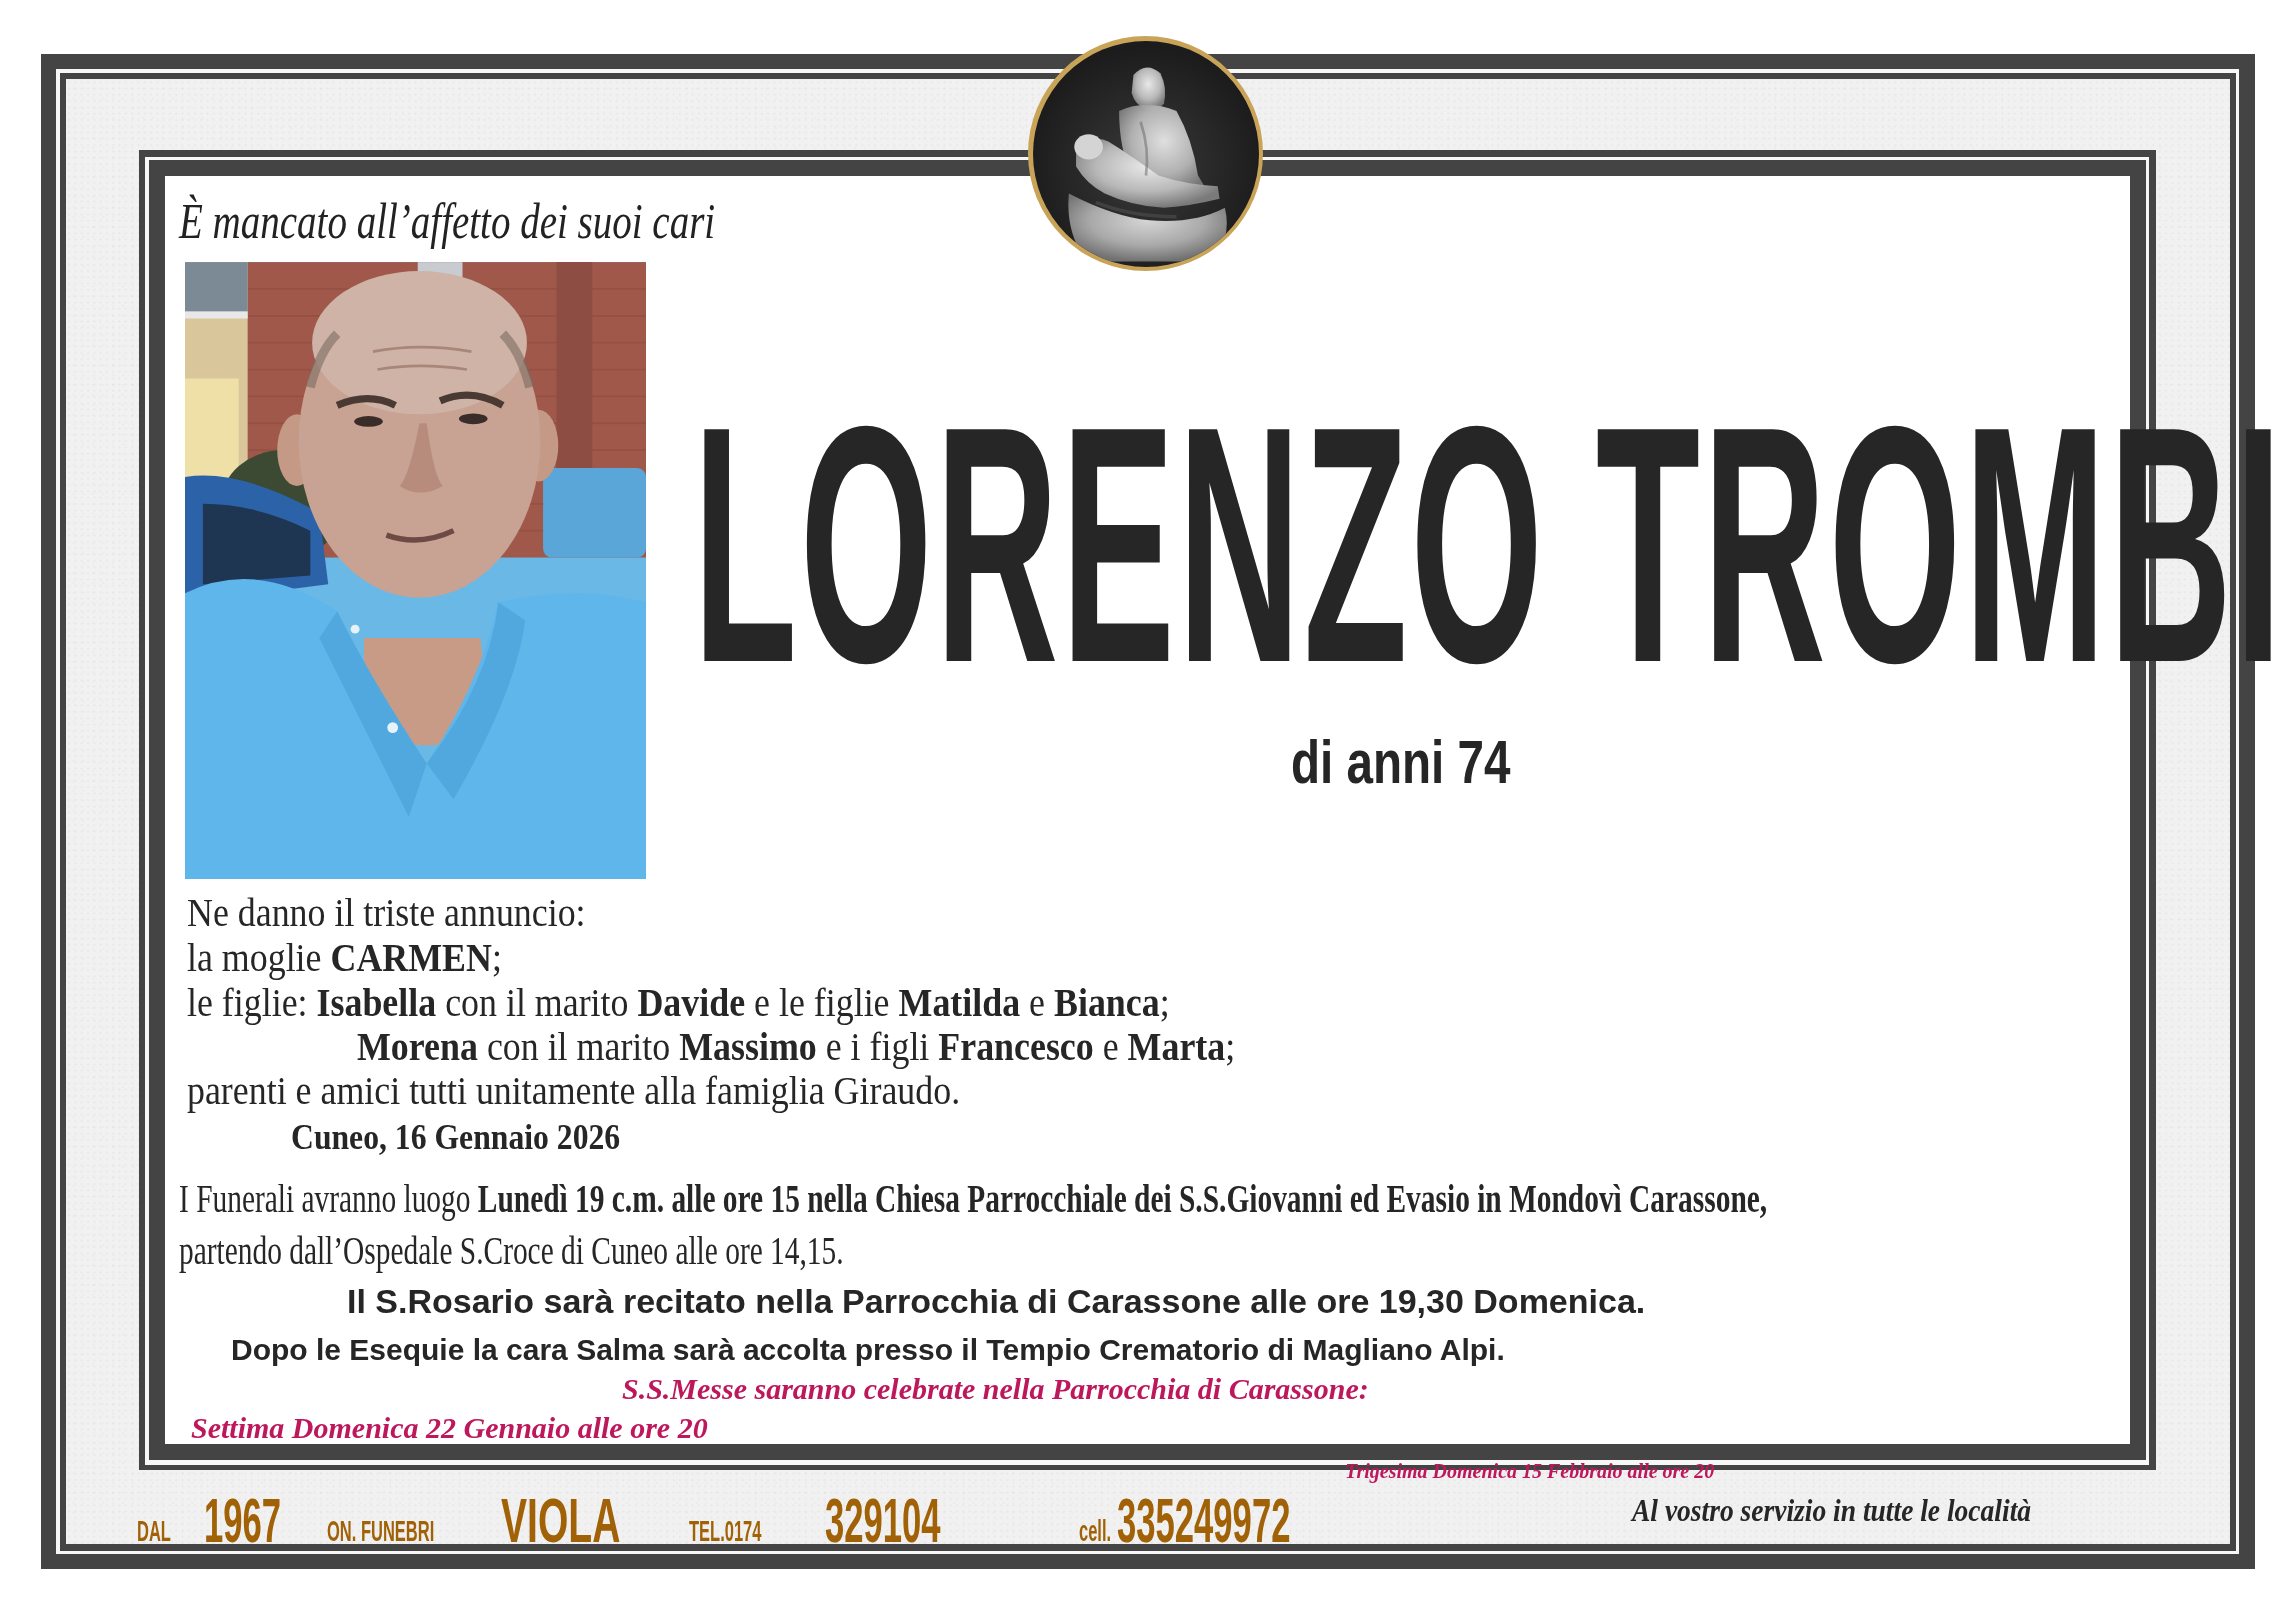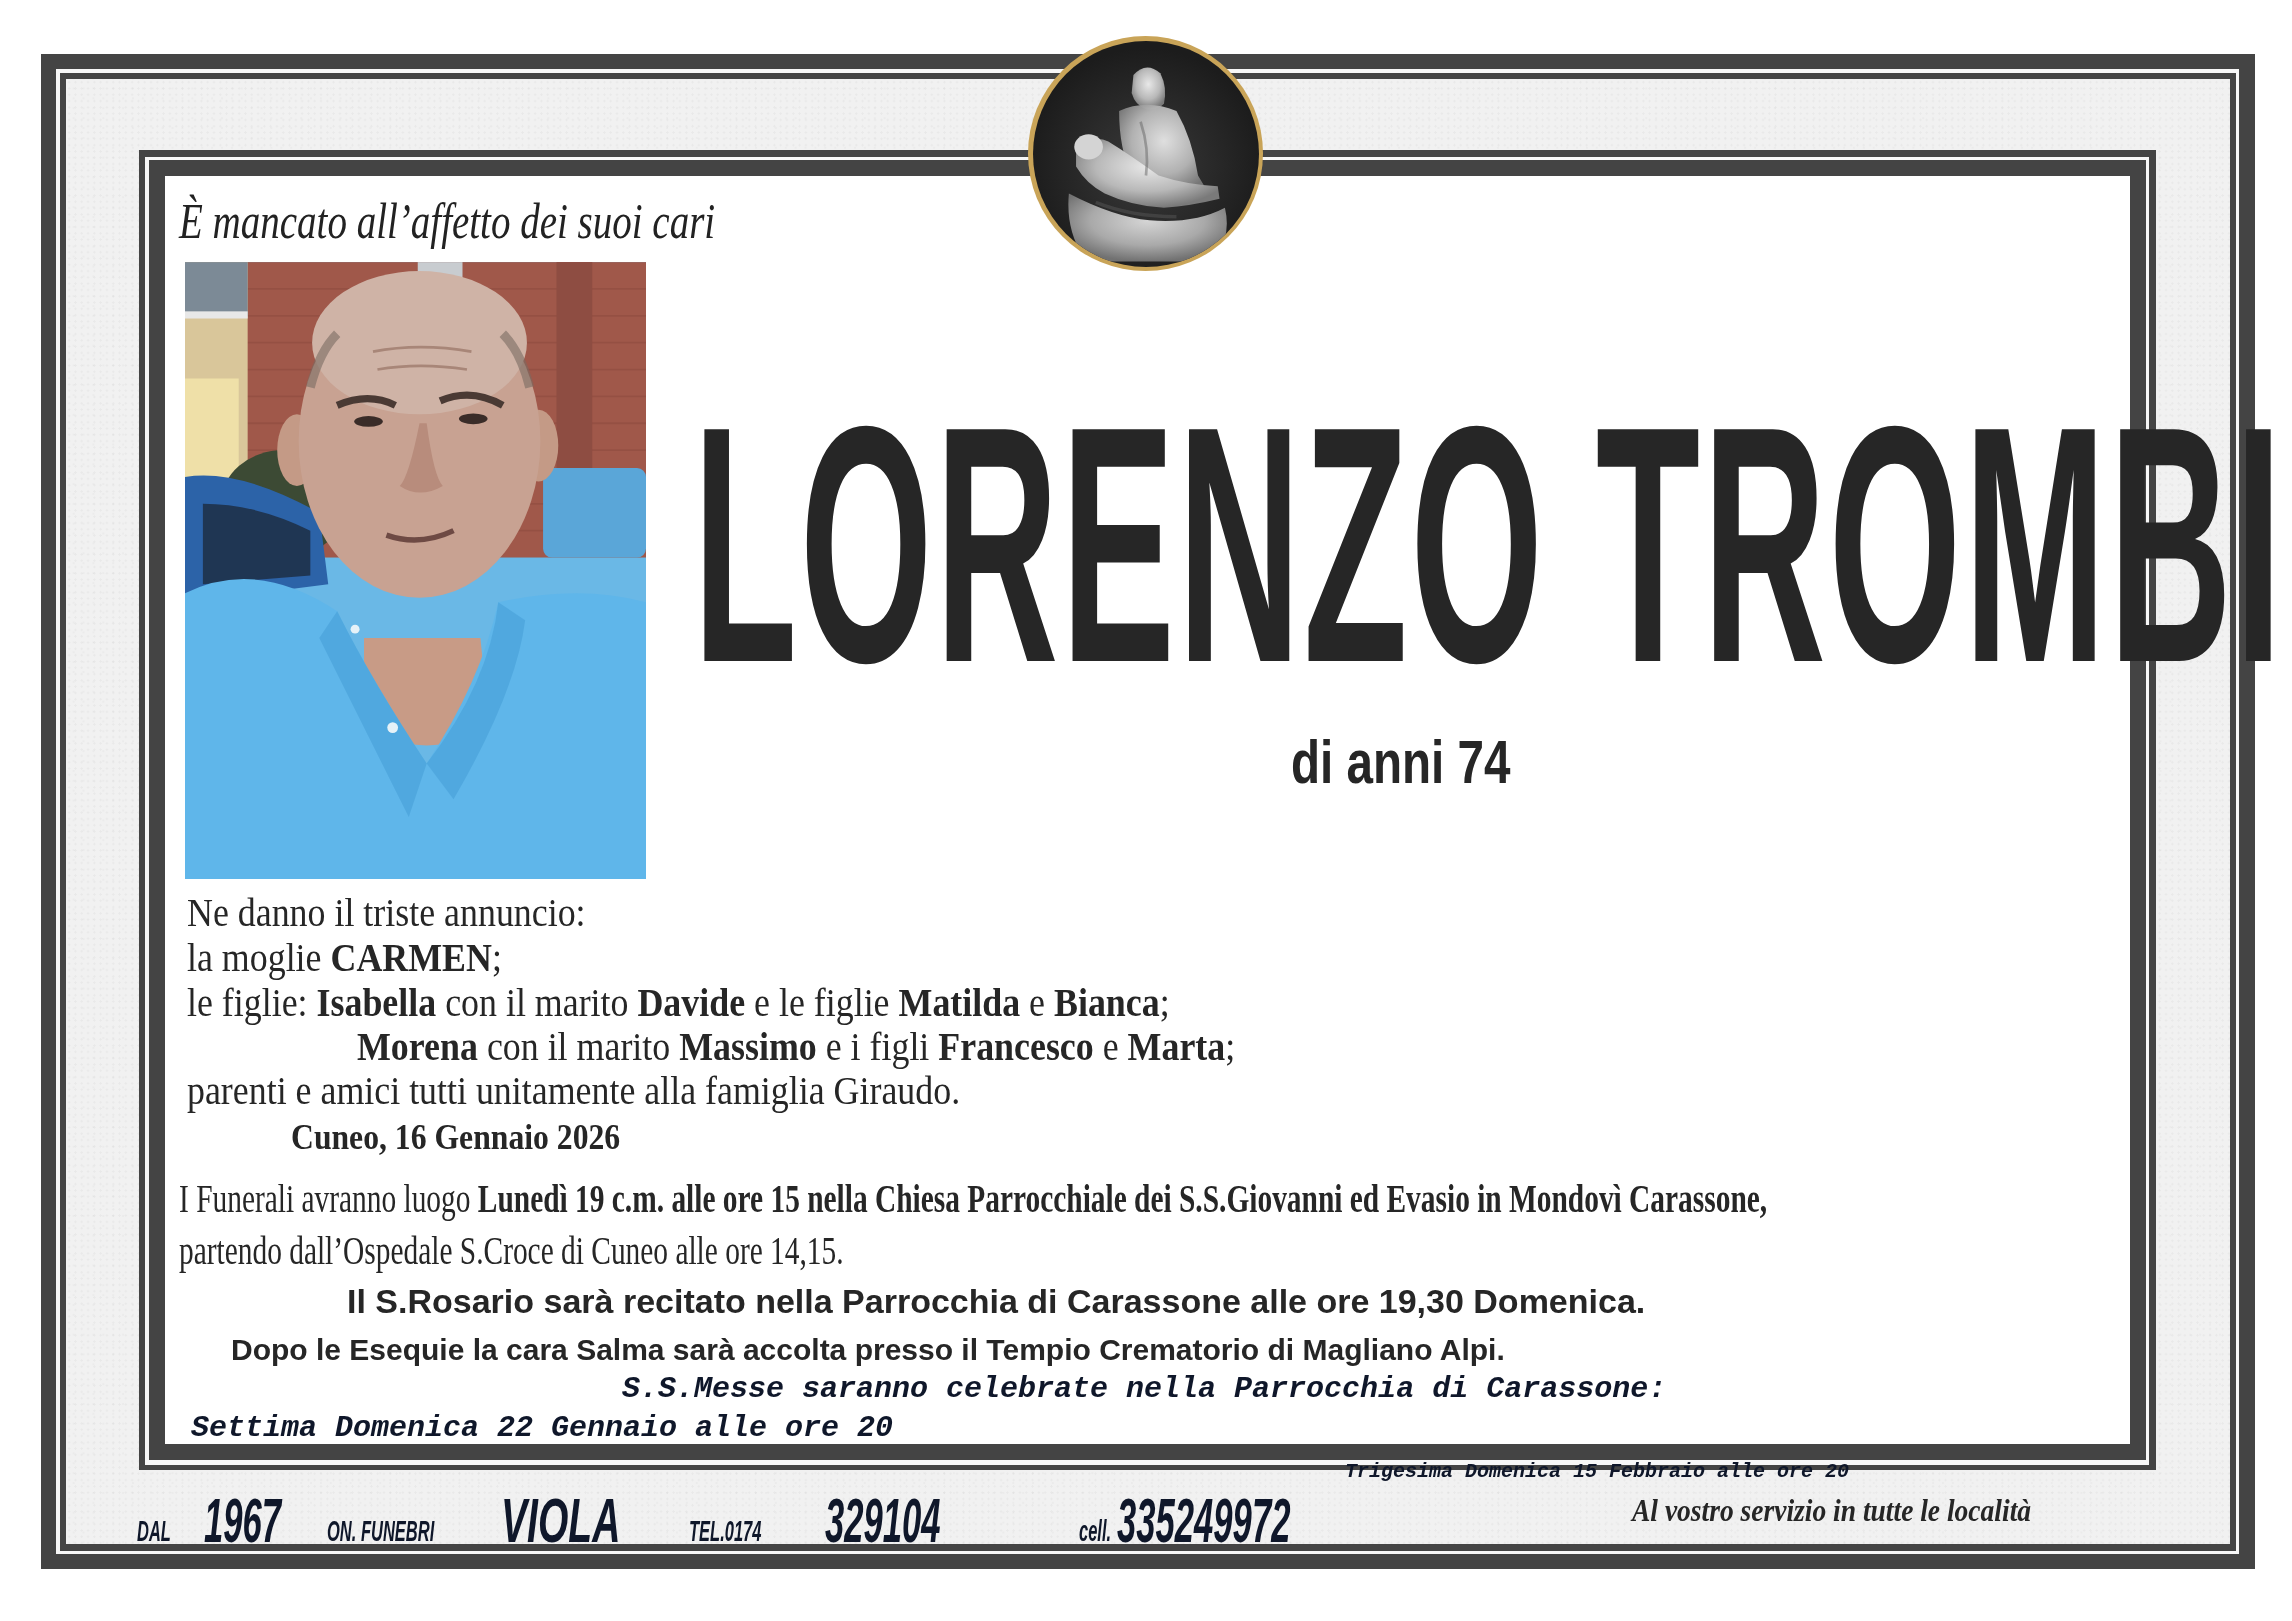--- a/index.html
+++ b/index.html
@@ -155,35 +155,34 @@
   .funeral b { font-weight: bold; }
 
   .sans-b {
     font-family: "Liberation Sans", sans-serif;
     font-weight: bold;
     color: #262626;
     white-space: nowrap;
     transform-origin: left top;
   }
   .sans-bi {
-    font-family: Liberation Mono, monospace;
+    font-family: Liberation Serif, serif;
     font-weight: bold;
     font-style: italic;
-    color: #0f172a;
+    color: #be185d;
     white-space: nowrap;
     transform-origin: left top;
   }
 
   
   .footer {
     left: 134px; top: 1478px; width: 2024px; height: 72px;
     font-family: "Liberation Sans", sans-serif;
     font-weight: bold;
-    color: #0f172a;
-    font-style: italic;
+    color: #a16207;
   }
   .f-item {
     position: absolute;
     white-space: nowrap;
     transform-origin: left bottom;
     line-height: 1;
   }
   .slogan {
     left: 1632px; top: 1492px;
     font-family: "Liberation Serif", serif;

